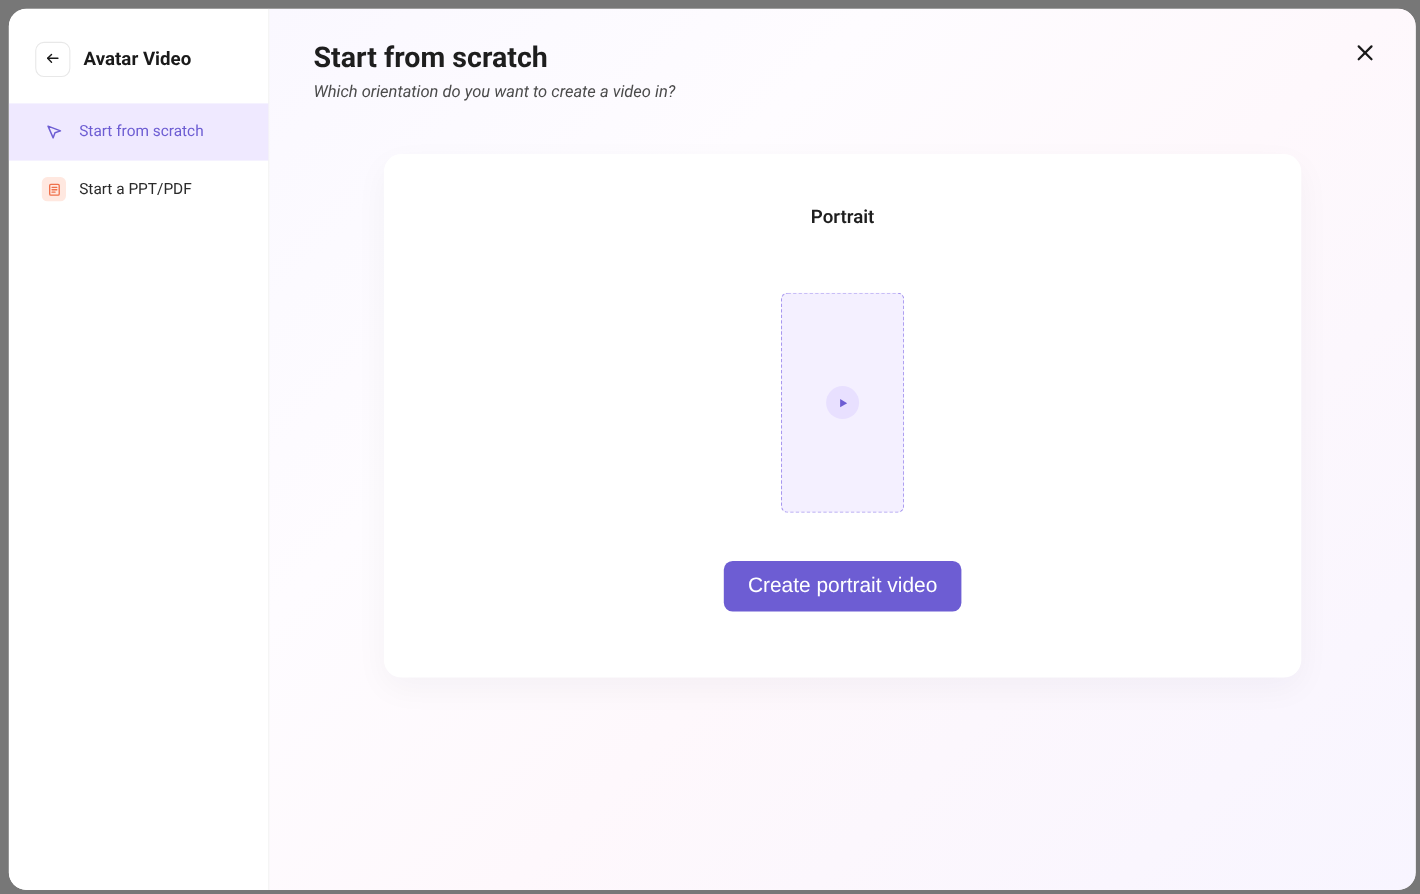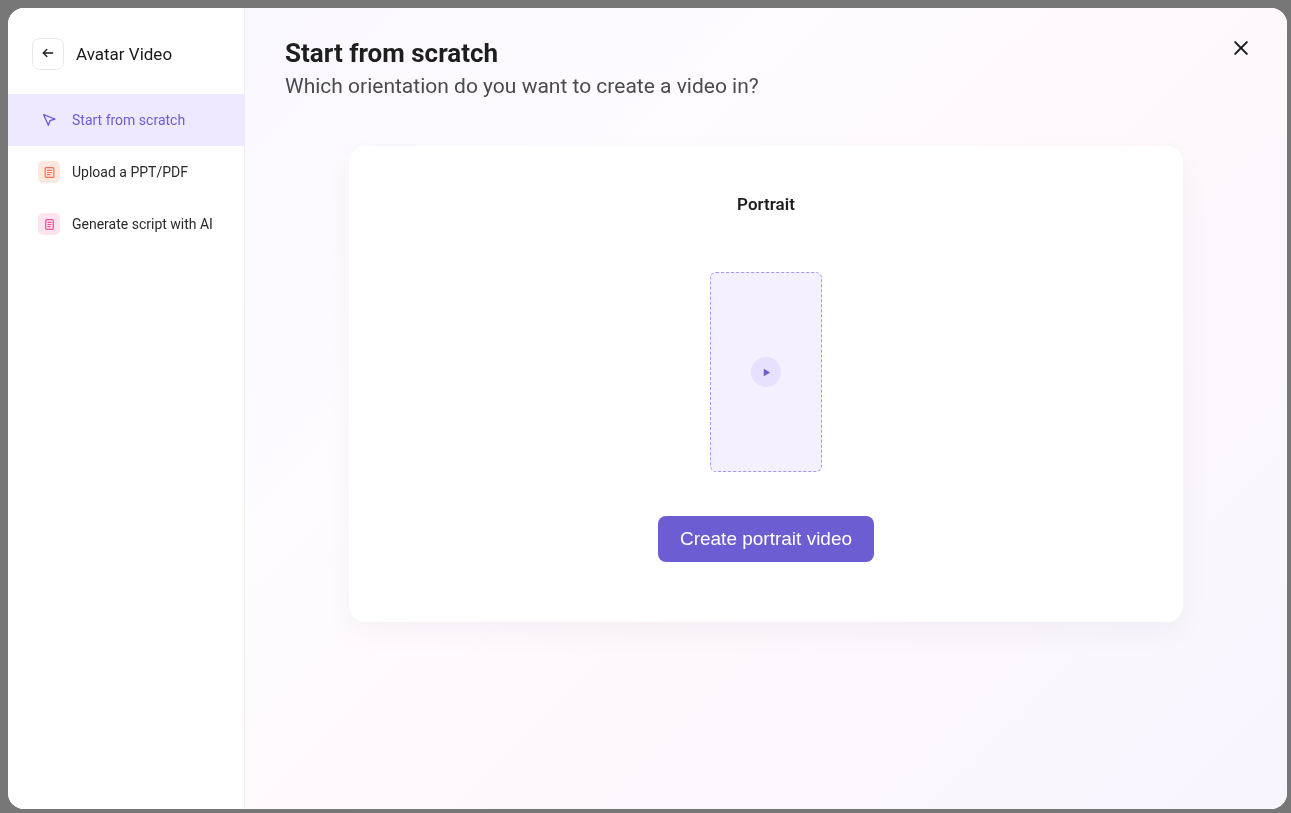--- a/index.html
+++ b/index.html
@@ -39,21 +39,21 @@
       border: 1px solid #e8e8e8;
       border-radius: 8px;
       background: #fff;
       display: flex;
       align-items: center;
       justify-content: center;
       cursor: pointer;
     }
     .sidebar-title {
       font-size: 17px;
-      font-weight: 400;
+      font-weight: 700;
       color: #1a1a1a;
     }
     .nav {
       padding: 0;
     }
     .nav-item {
       display: flex;
       align-items: center;
       gap: 12px;
       padding: 15px 20px 15px 30px;
@@ -95,22 +95,23 @@
       align-items: center;
       justify-content: center;
     }
     .page-title {
       font-size: 26px;
       font-weight: 700;
       color: #1e1e1e;
       margin-bottom: 6px;
     }
     .page-subtitle {
-      font-size: 21px;
+      font-size: 15px;
       color: #4b4b4b;
+      font-style: italic;
     }
     .card {
       margin: 48px auto 0;
       width: 834px;
       background: #fff;
       border-radius: 16px;
       padding: 48px 50px 60px;
       display: flex;
       gap: 20px;
       box-shadow: 0 10px 30px rgba(30, 20, 60, 0.04);
@@ -191,32 +192,21 @@
       </div>
       <div class="nav-item">
         <span class="nav-icon upload">
           <svg width="13" height="13" viewBox="0 0 24 24" fill="none" stroke="#f0704a" stroke-width="2.2" stroke-linecap="round" stroke-linejoin="round">
               <rect x="4" y="3" width="16" height="18" rx="2"></rect>
               <line x1="8" y1="8" x2="16" y2="8"></line>
               <line x1="8" y1="12" x2="16" y2="12"></line>
               <line x1="8" y1="16" x2="13" y2="16"></line>
             </svg>
         </span>
-        <span>Upload a PPT/PDF</span>
-      </div>
-      <div class="nav-item">
-        <span class="nav-icon ai">
-          <svg width="13" height="13" viewBox="0 0 24 24" fill="none" stroke="#e84f9a" stroke-width="2.2" stroke-linecap="round" stroke-linejoin="round">
-              <rect x="5" y="3" width="14" height="18" rx="2"></rect>
-              <line x1="9" y1="8" x2="15" y2="8"></line>
-              <line x1="9" y1="12" x2="15" y2="12"></line>
-              <line x1="9" y1="16" x2="13" y2="16"></line>
-            </svg>
-        </span>
-        <span>Generate script with AI</span>
+        <span>Start a PPT/PDF</span>
       </div>
     </nav>
   </aside>
 
   <main class="content">
     <div class="close-btn">
       <span>
         <svg width="20" height="20" viewBox="0 0 24 24" fill="none" stroke="#1a1a1a" stroke-width="2.4" stroke-linecap="round">
             <line x1="5" y1="5" x2="19" y2="19"></line>
             <line x1="19" y1="5" x2="5" y2="19"></line>

